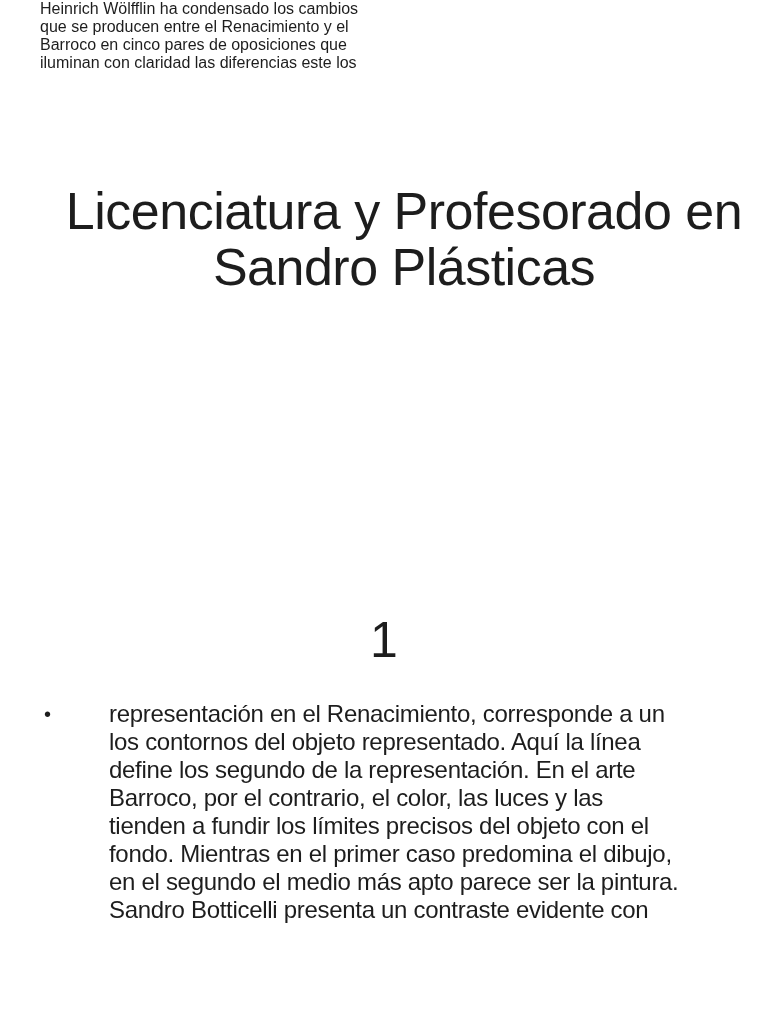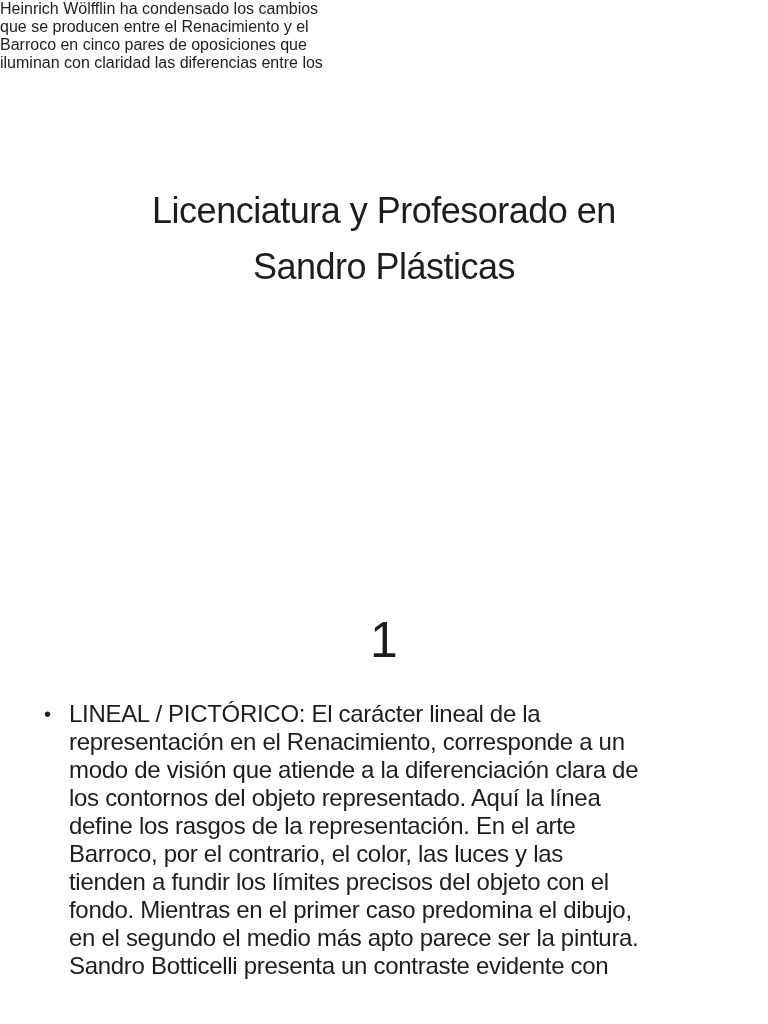--- a/index.html
+++ b/index.html
@@ -16,21 +16,21 @@
   }
   .slide { position: absolute; left: 0; width: 768px; }
 
   
   .title-block {
     position: absolute;
     top: 183px;
     left: 0;
     width: 768px;
     text-align: center;
-    font-size: 36px;
+    font-size: 52px;
     font-weight: 400;
     line-height: 56px;
     color: #1d1d1d;
     letter-spacing: -0.5px;
   }
   .subtitle-block {
     position: absolute;
     top: 324px;
     left: 0;
     width: 768px;
@@ -68,51 +68,49 @@
     line-height: 28px;
     color: #1d1d1d;
   }
   .bullet-text {
     flex: 1 1 auto;
     font-size: 24px;
     line-height: 28px;
     color: #1d1d1d;
     letter-spacing: -0.3px;
   }
-  .line { white-space: nowrap; }
+  .line { white-space: nowrap; margin-left: 40px; }
 </style>
 </head>
 <body>
 
 <div class="page">
 
   <section class="slide">
     <h1 class="title-block">
       <div class="line">Licenciatura y Profesorado en</div>
       <div class="line">Sandro Plásticas</div>
     </h1>
     <p class="subtitle-block">
       </p>
       <div class="line">Heinrich Wölfflin ha condensado los cambios</div>
       <div class="line">que se producen entre el Renacimiento y el</div>
       <div class="line">Barroco en cinco pares de oposiciones que</div>
-      <div class="line">iluminan con claridad las diferencias entre los</div>
+      <div class="line">iluminan con claridad las diferencias este los</div>
     <p></p>
   </section>
 
   <section class="slide">
     <h2 class="number-block">1</h2>
     <div class="bullet-item">
       <span class="bullet-marker">•</span>
       <div class="bullet-text">
-        <div class="line">LINEAL / PICTÓRICO: El carácter lineal de la</div>
         <div class="line">representación en el Renacimiento, corresponde a un</div>
-        <div class="line">modo de visión que atiende a la diferenciación clara de</div>
         <div class="line">los contornos del objeto representado. Aquí la línea</div>
-        <div class="line">define los rasgos de la representación. En el arte</div>
+        <div class="line">define los segundo de la representación. En el arte</div>
         <div class="line">Barroco, por el contrario, el color, las luces y las</div>
         <div class="line">tienden a fundir los límites precisos del objeto con el</div>
         <div class="line">fondo. Mientras en el primer caso predomina el dibujo,</div>
         <div class="line">en el segundo el medio más apto parece ser la pintura.</div>
         <div class="line">Sandro Botticelli presenta un contraste evidente con</div>
       </div>
     </div>
   </section>
 
 </div>

